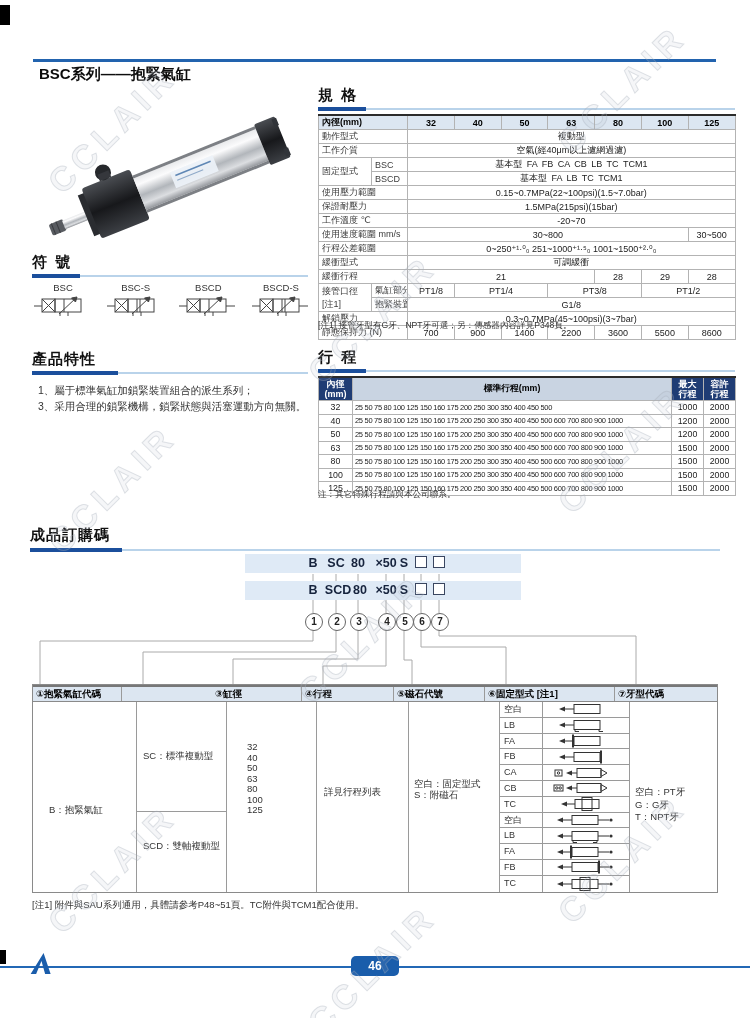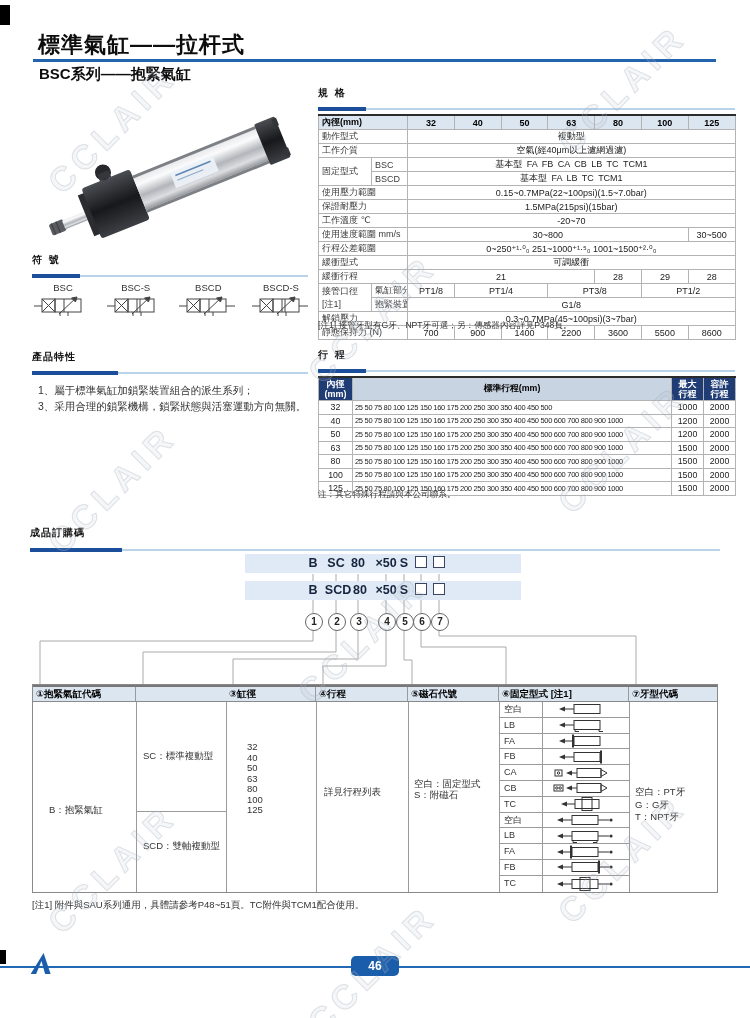--- a/index.html
+++ b/index.html
@@ -9,21 +9,21 @@
   
   .wm{position:absolute;font-size:34px;font-weight:bold;letter-spacing:6px;color:rgba(175,185,195,0.12);
       -webkit-text-stroke:1px rgba(165,175,185,0.35);transform:rotate(-45deg);pointer-events:none;z-index:40;}
   
   .title{left:38px;top:30px;font-size:22px;font-weight:bold;color:#0d0d0d;letter-spacing:1px;}
   .rule{left:33px;top:59px;width:683px;height:2.5px;background:#2263ae;}
   .subtitle{left:39px;top:65px;font-size:15px;font-weight:bold;color:#0d0d0d;}
   .brand{right:36px;top:24px;font-size:27px;font-weight:900;font-style:italic;color:#1a5dab;
          letter-spacing:0px;border-bottom:3px solid #1a5dab;padding:0 2px 0 2px;line-height:30px;}
   
-  .sec{font-size:10px;font-weight:bold;color:#111;letter-spacing:2px;}
+  .sec{font-size:15px;font-weight:bold;color:#111;letter-spacing:2px;}
   .uline{height:4px;display:flex;}
   .uline .dk{background:#1b4f9c;height:4px;}
   .uline .lt{background:#b9d3ea;height:2px;margin-top:1px;flex:1;}
   
   table{border-collapse:collapse;table-layout:fixed;}
   .spec{width:417px;font-size:9px;color:#222;}
   .spec td{border:1px solid #b3b3b3;height:12px;text-align:center;padding:0 1px;overflow:hidden;white-space:nowrap;}
   .spec tr.hd td{background:#dce6f1;font-weight:bold;color:#000;border-top:2px solid #2b2b2b;height:13px;}
   .spec td.lbl{text-align:left;padding-left:3px;color:#3c3c3c;}
   .spec td.sub{text-align:left;padding-left:3px;color:#3c3c3c;}
@@ -79,21 +79,20 @@
   <div class="wm" style="left:30px;top:110px;">CCLAIR</div>
   <div class="wm" style="left:540px;top:70px;">CCLAIR</div>
   <div class="wm" style="left:290px;top:300px;">CCLAIR</div>
   <div class="wm" style="left:30px;top:470px;">CCLAIR</div>
   <div class="wm" style="left:540px;top:430px;">CCLAIR</div>
   <div class="wm" style="left:280px;top:620px;">CCLAIR</div>
   <div class="wm" style="left:30px;top:850px;">CCLAIR</div>
   <div class="wm" style="left:540px;top:840px;">CCLAIR</div>
   <div class="wm" style="left:290px;top:950px;">CCLAIR</div>
 
-  <div class="abs title">標準氣缸——拉杆式</div>
   <div class="abs rule"></div>
   <div class="abs subtitle">BSC系列——抱緊氣缸</div>
 
   <div class="abs" style="left:35px;top:98px;width:275px;height:150px;">
     <svg width="275" height="150" viewBox="0 0 275 150">
       <defs>
         <linearGradient id="gB" x1="0" y1="0" x2="0" y2="1">
           <stop offset="0" stop-color="#e9eaec"></stop>
             <stop offset="0.22" stop-color="#fbfbfc"></stop>
           <stop offset="0.55" stop-color="#b2b6bb"></stop>
@@ -421,21 +420,21 @@
   <div class="digit" style="left:305px;">1</div>
   <div class="digit" style="left:328px;">2</div>
   <div class="digit" style="left:350px;">3</div>
   <div class="digit" style="left:378px;">4</div>
   <div class="digit" style="left:396px;">5</div>
   <div class="digit" style="left:413px;">6</div>
   <div class="digit" style="left:431px;">7</div>
 
   <div class="abs ot">
     <div class="ot-head">
-      <div style="width:103px;">①抱緊氣缸代碼</div>
+      <div style="width:89px;">①抱緊氣缸代碼</div>
       <div style="width:90px;margin-top:28px;">②規格代號</div>
       <div style="width:90px;">③缸徑</div>
       <div style="width:92px;">④行程</div>
       <div style="width:91px;">⑤磁石代號</div>
       <div style="width:130px;">⑥固定型式 [注1]</div>
       <div style="width:88px;border-right:none;">⑦牙型代碼</div>
     </div>
     <div class="ot-body">
       <div class="vline" style="left:103px;"></div>
         <div class="vline" style="left:193px;"></div>

